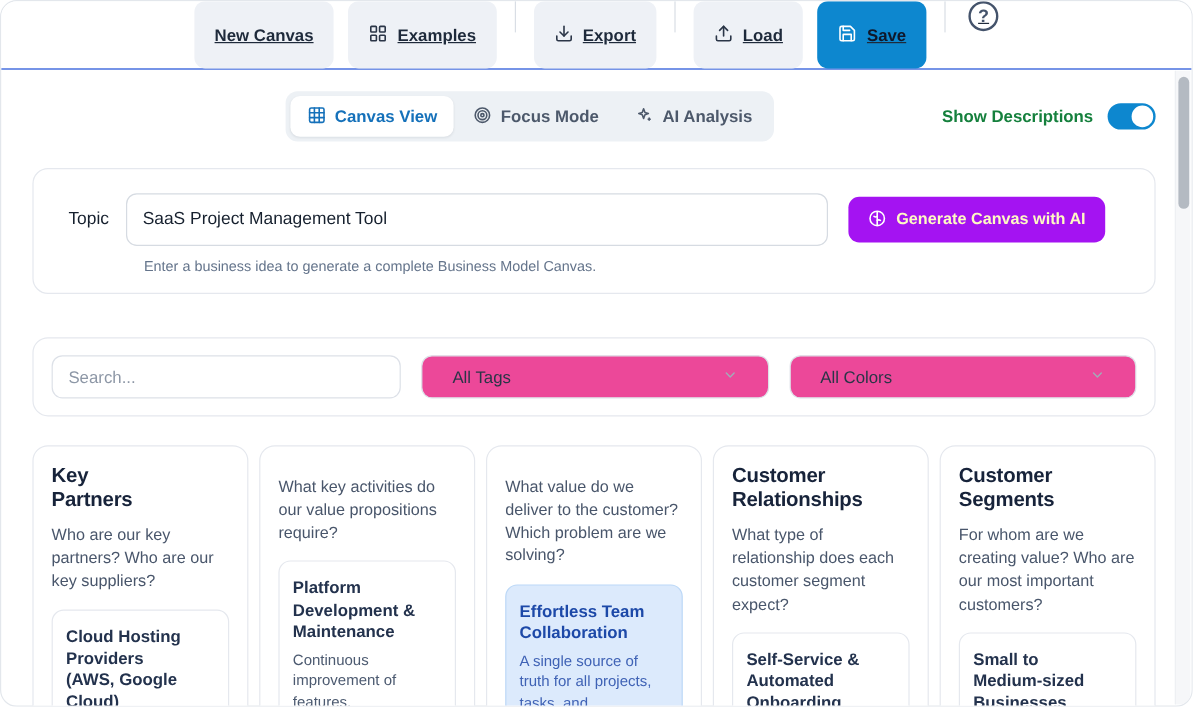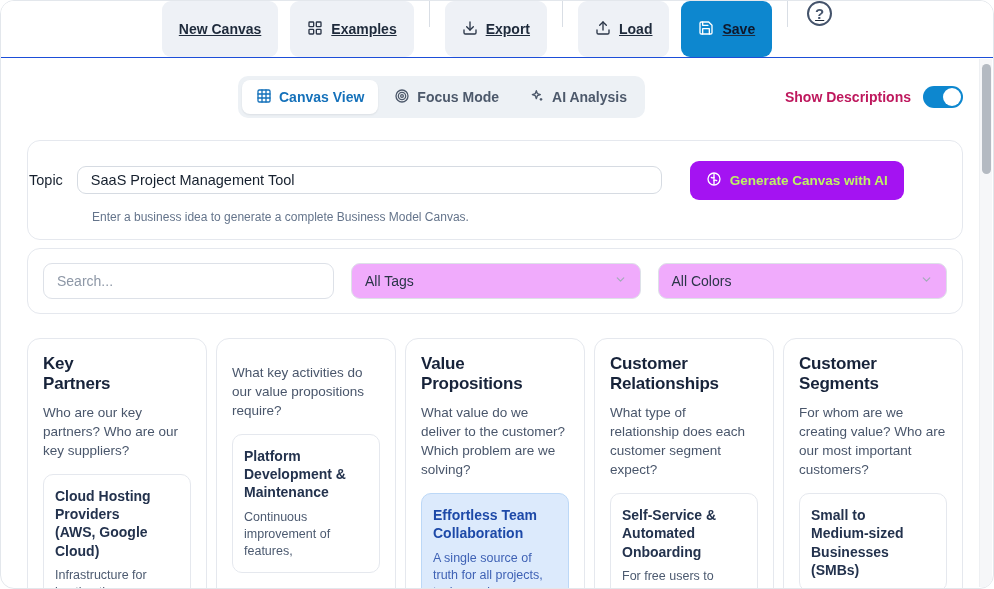--- a/index.html
+++ b/index.html
@@ -47,61 +47,61 @@
   .tab {
     display:inline-flex; align-items:center; gap:7px;
     border:none; background:transparent; border-radius:8px;
     font:600 14px "Liberation Sans", sans-serif; color:#4d596b;
     padding:8px 14px; cursor:pointer; line-height:1;
   }
   .tab svg { width:16px; height:16px; stroke:#4d596b; }
   .tab.active { background:#fff; color:var(--blue-text); box-shadow:0 1px 2px rgba(15,23,42,.08); }
   .tab.active svg { stroke:var(--blue-text); }
   .show-desc { margin-left:auto; display:flex; align-items:center; gap:12px; }
-  .show-desc-label { font:600 14px "Liberation Sans", sans-serif; color:#be185d; }
+  .show-desc-label { font:600 14px "Liberation Sans", sans-serif; color:#15803d; }
   .toggle {
     width:40px; height:22px; border-radius:11px; background:var(--blue);
     position:relative; cursor:pointer; border:none;
   }
   .toggle .knob {
     position:absolute; top:2px; right:2px; width:18px; height:18px;
     border-radius:50%; background:#fff;
   }
   
   .card {
     border:1px solid #e5e8ee; border-radius:13px; background:#fff;
   }
-  .topic-card { margin-top:22px; padding:20px 1px 15px; }
+  .topic-card { margin-top:22px; padding:20px 29px 15px; }
   .topic-row { display:flex; align-items:center; gap:14px; }
   .topic-label { font:500 14.5px "Liberation Sans", sans-serif; color:#16202e; white-space:nowrap; }
   .topic-input {
-    flex:1; height:28px; border:1px solid #d6dbe2; border-radius:9px;
+    flex:1; height:44px; border:1px solid #d6dbe2; border-radius:9px;
     padding:0 13px; font:400 14.5px "Liberation Sans", sans-serif; color:#16202e;
     outline:none; max-width:585px;
   }
   .gen-btn {
-    display:inline-flex; align-items:center; gap:8px; margin-left:14px;
-    background:var(--purple); color:#bef264; border:none; border-radius:9px;
+    display:inline-flex; align-items:center; gap:8px; margin-left:3px;
+    background:var(--purple); color:#fef9c3; border:none; border-radius:9px;
     font:700 13.5px "Liberation Sans", sans-serif; padding:10px 16px;
     cursor:pointer; line-height:1;
   }
   .gen-btn svg { width:16px; height:16px; stroke:#fff; }
   .topic-helper { margin:10px 0 0 63px; font:400 12px "Liberation Sans", sans-serif; color:#64748b; }
   
-  .filter-card { margin-top:8px; padding:14px 15px; display:flex; gap:17px; align-items:center; }
+  .filter-card { margin-top:36px; padding:14px 15px; display:flex; gap:17px; align-items:center; }
   .search-input {
     width:291px; height:36px; border:1px solid #dde1e8; border-radius:9px;
     padding:0 13px; font:400 14px "Liberation Sans", sans-serif; color:#16202e; outline:none;
   }
   .search-input::placeholder { color:#8d97a6; }
   .select {
     flex:1; height:36px; border:1px solid #dde1e8; border-radius:9px;
     display:flex; align-items:center; justify-content:space-between;
-    padding:0 13px; font:400 14px "Liberation Sans", sans-serif; color:#2a3547;
-    cursor:pointer; background:#f0abfc;
+    padding:0 25px; font:400 14px "Liberation Sans", sans-serif; color:#2a3547;
+    cursor:pointer; background:#ec4899;
   }
   .select svg { width:13px; height:13px; stroke:#a2abb8; }
   
   .columns { margin-top:24px; display:grid; grid-template-columns:repeat(5,1fr); gap:9px; }
   .col { border:1px solid #e5e8ee; border-radius:13px; background:#fff; padding:15px 15px 18px; min-height:300px; }
   .col-title {
     font:700 17px "Liberation Sans", sans-serif; color:#17233a;
     letter-spacing:-.2px; line-height:1.18; width:min-content;
   }
   .col-desc { margin-top:9px; font:400 13.5px "Liberation Sans", sans-serif; color:#49566b; line-height:1.42; }
@@ -260,21 +260,20 @@
 
       <div class="col">
         <div class="col-desc">What key activities do our value propositions require?</div>
         <div class="note">
           <div class="note-title">Platform Development &amp; Maintenance</div>
           <div class="note-desc">Continuous improvement of features,</div>
         </div>
       </div>
 
       <div class="col">
-        <div class="col-title">Value Propositions</div>
         <div class="col-desc">What value do we deliver to the customer? Which problem are we solving?</div>
         <div class="note highlight">
           <div class="note-title">Effortless Team Collaboration</div>
           <div class="note-desc">A single source of truth for all projects, tasks, and</div>
         </div>
       </div>
 
       <div class="col">
         <div class="col-title">Customer Relationships</div>
         <div class="col-desc">What type of relationship does each customer segment expect?</div>

